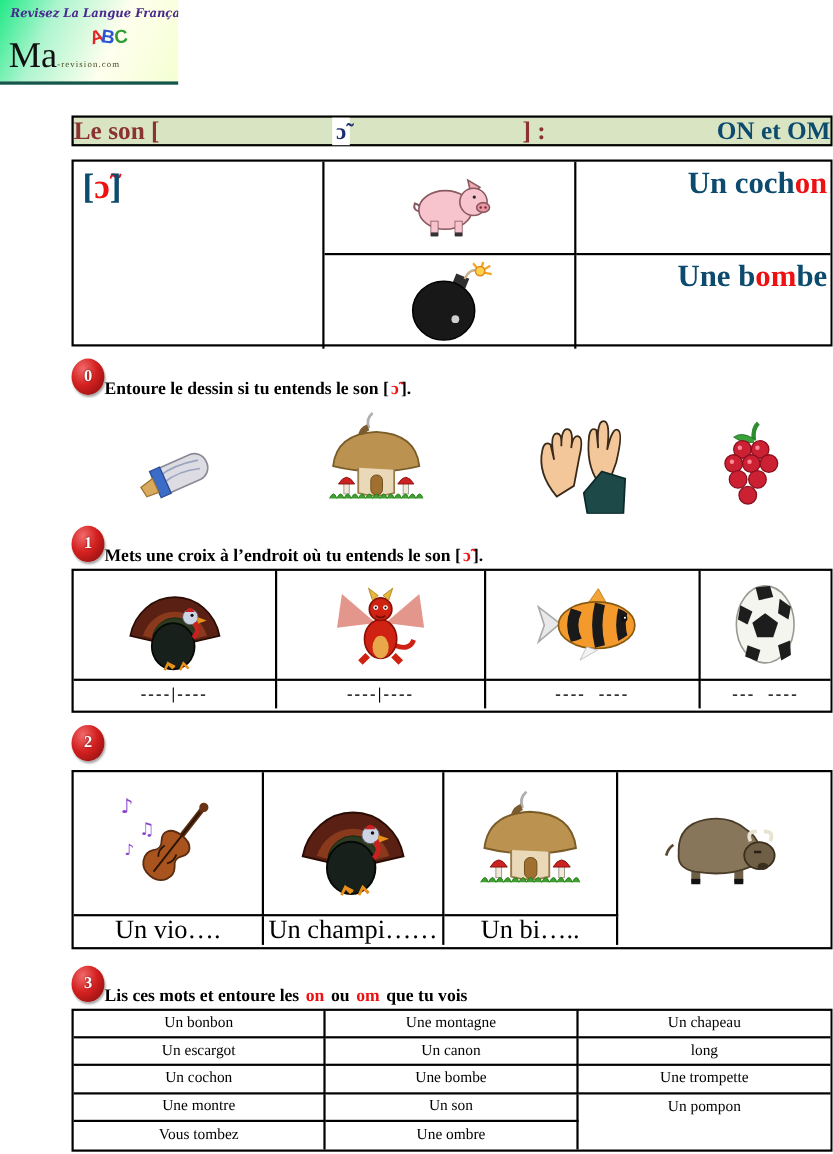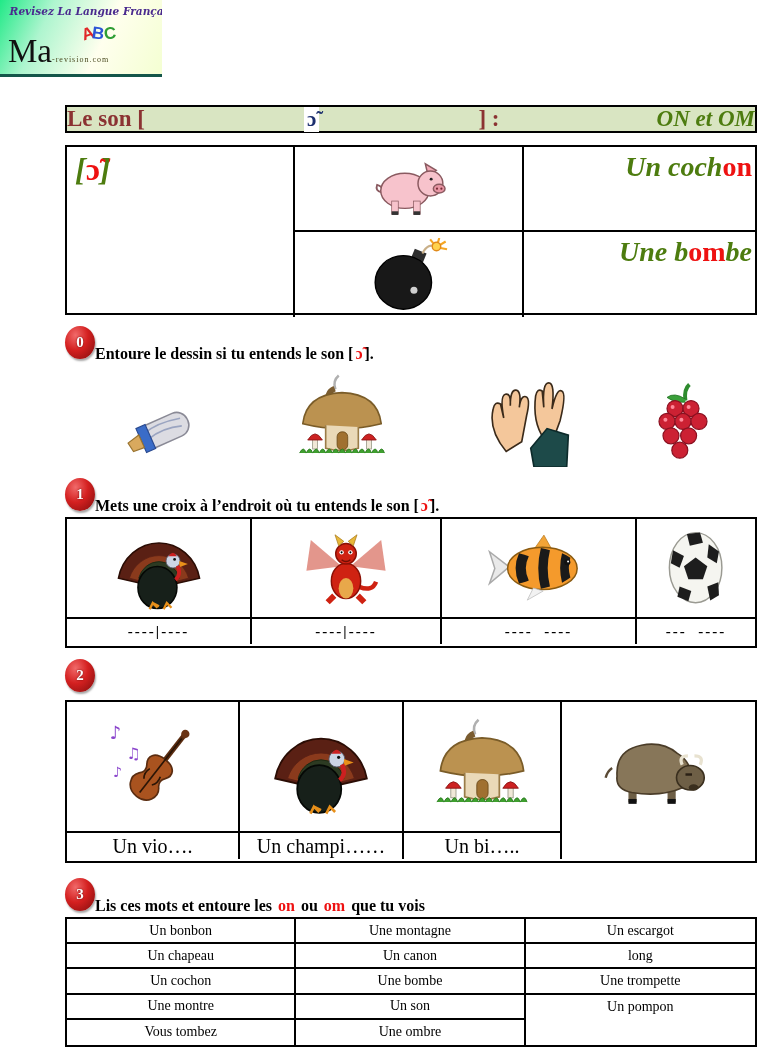--- a/index.html
+++ b/index.html
@@ -23,21 +23,21 @@
   .abc-c { display:inline-block; color:#2f9e35; transform:rotate(-6deg); margin-left:-1px; }
 
   
   .content { position:absolute; left:65px; top:105px; width:692px; }
 
   .title-bar { height:28px; background:#d9e5c2; border:2px solid #000;
                display:flex; align-items:center; justify-content:space-between;
                font-size:23px; font-weight:bold; }
   .maroon { color:#8b3232; }
   .ph-box { background:#fff; color:#1c2f6e; padding:0 3px; margin:0 2px; font-size:21px; }
-  .blk { color:#4d7c0f;font-style:italic; }
+  .blk { color:#0c4a6e; }
   .red { color:#ee1111; }
 
   
   .ex-table { margin-top:12px; display:grid; grid-template-columns:228px 229px 1fr;
               grid-template-rows:85px 85px; border:2px solid #000; height:170px; }
   .c-phoneme { grid-row:1/3; border-right:2px solid #000; font-size:32px; font-weight:bold;
                padding:4px 0 0 8px; }
   .c-img { border-right:2px solid #000; display:flex; align-items:center; justify-content:center; }
   .b-bot { border-bottom:2px solid #000; }
   .c-word { font-size:28px; font-weight:bold; text-align:right; padding:4px 3px 0 0;
@@ -65,21 +65,21 @@
   
   .t-grid { border:2px solid #000; display:grid; }
   .t-grid > div { border-right:2px solid #000; border-bottom:2px solid #000;
                   display:flex; align-items:center; justify-content:center; }
   .t4 { grid-template-columns:185px 190px 195px 1fr; }
   .t4 > div:nth-child(4n) { border-right:none; }
   .t4 > div:nth-last-child(-n+4) { border-bottom:none; }
   .t1 { grid-template-rows:100px 25px; height:131px; }
   .t2 { grid-template-columns:173px 164px 158px 1fr; grid-template-rows:131px 26px; height:163px; margin-top:2px; }
   .dash { font-weight:bold; font-size:15px; letter-spacing:2px; white-space:pre; }
-  .lbl { font-size:20px; white-space:nowrap; }
+  .lbl { font-size:24px; white-space:nowrap; }
 
   .t3 { grid-template-columns:repeat(3,1fr); grid-template-rows:repeat(5,1fr); height:130px; }
   .t3 > div:nth-child(3n) { border-right:none; }
   .t3 > div:nth-last-child(-n+3) { border-bottom:none; }
   .word { font-size:14px; white-space:nowrap; }
 
   svg { display:block; }
 </style>
 </head>
 <body>
@@ -363,22 +363,22 @@
         <span>3</span>
       </div>
     <div class="instr">
       <span>Lis ces mots et entoure les </span><span class="red-ph">on</span><span> ou </span><span class="red-ph">om</span><span> que tu vois</span>
     </div>
   </div>
 
   <div class="t-grid t3">
     <div class="word">Un bonbon</div>
     <div class="word">Une montagne</div>
+    <div class="word">Un chapeau</div>
     <div class="word">Un escargot</div>
-    <div class="word">Un chapeau</div>
     <div class="word">Un canon</div>
     <div class="word">long</div>
     <div class="word">Un cochon</div>
     <div class="word">Une bombe</div>
     <div class="word">Une trompette</div>
     <div class="word">Une montre</div>
     <div class="word">Un son</div>
     <div class="word">Un pompon</div>
     <div class="word">Vous tombez</div>
     <div class="word">Une ombre</div>

